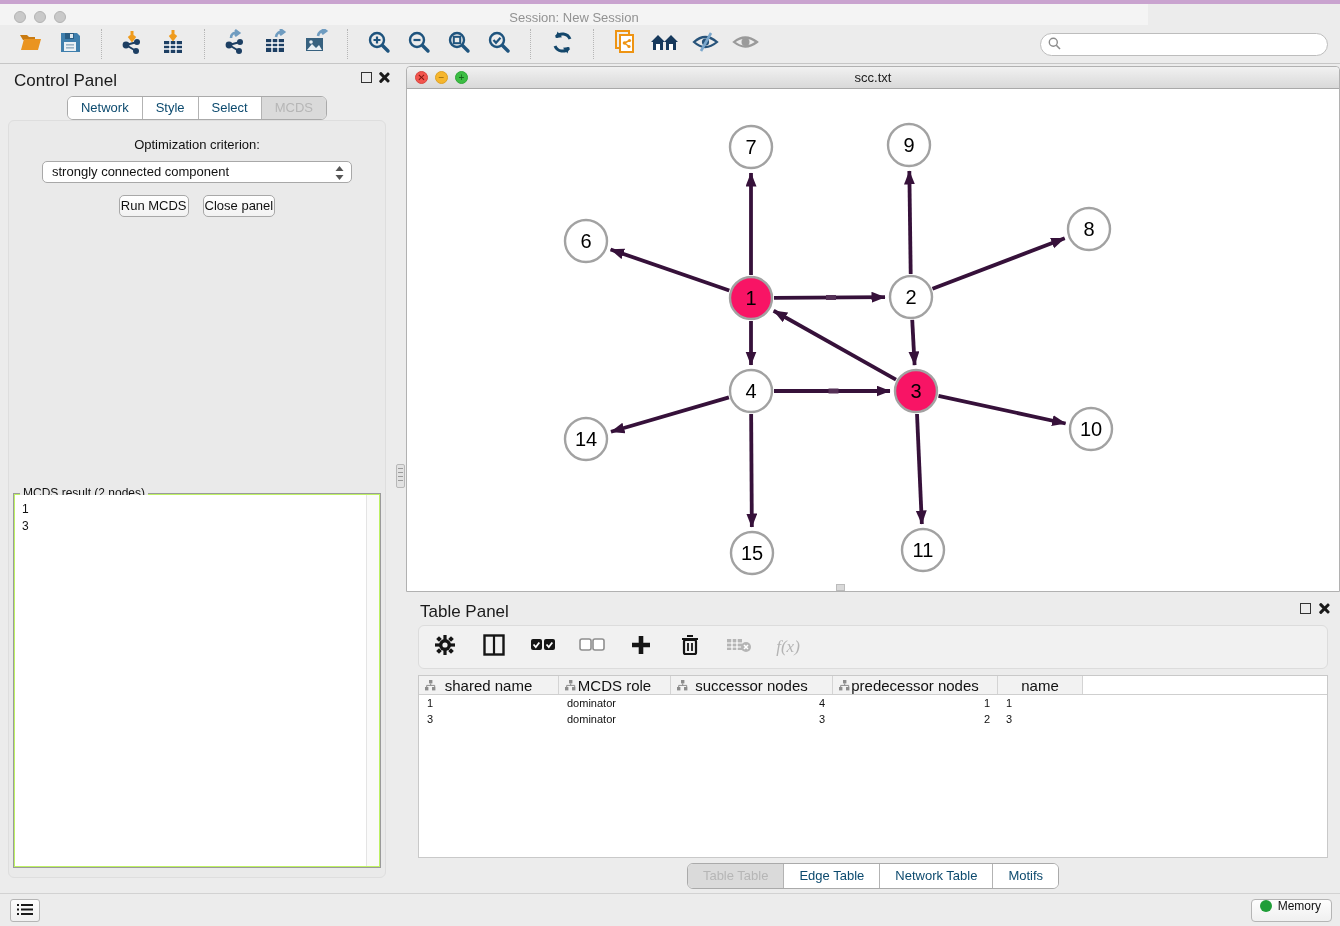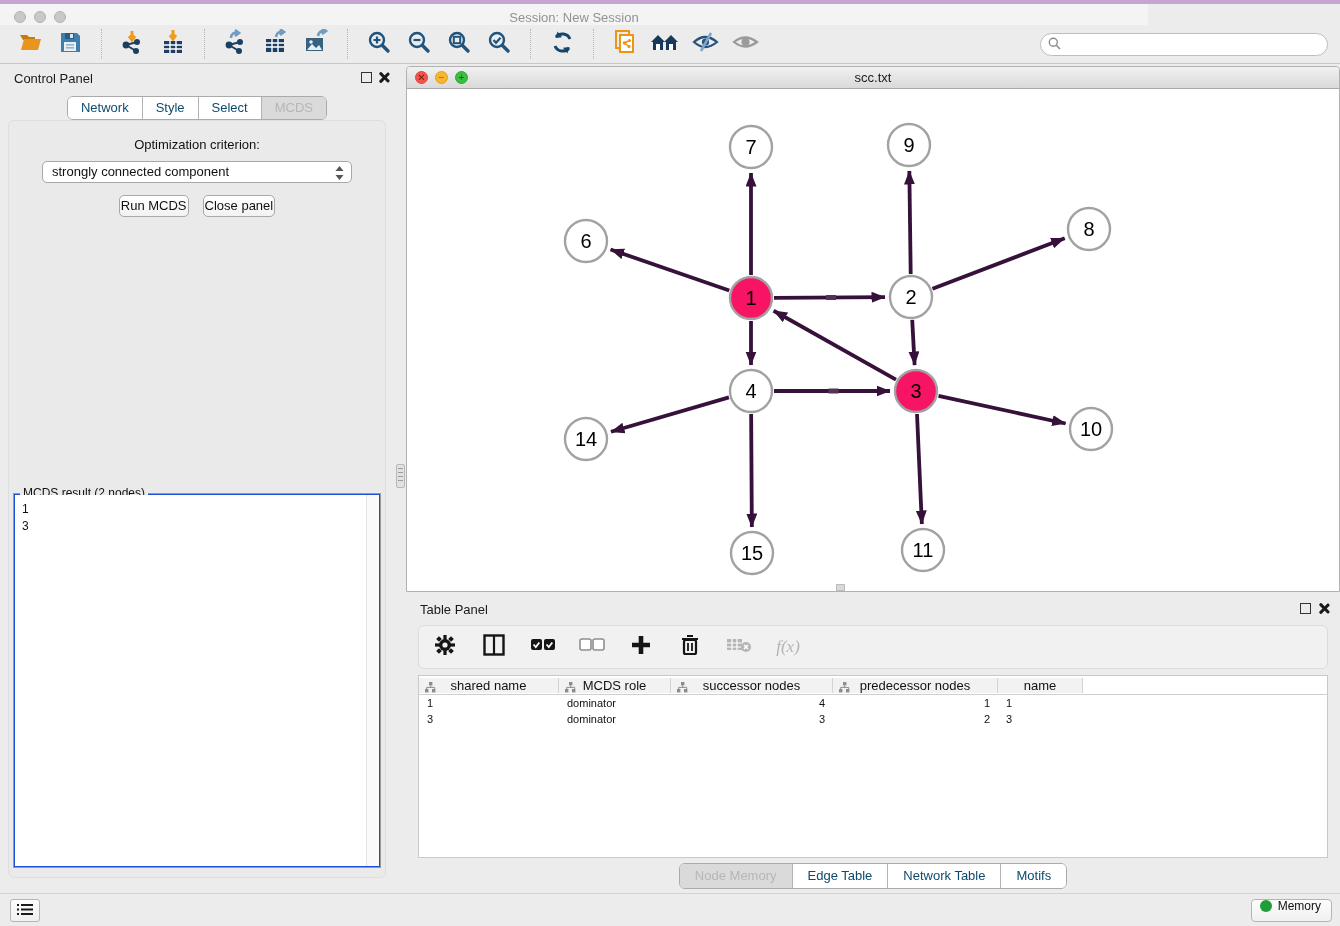--- a/index.html
+++ b/index.html
@@ -14,40 +14,40 @@
 
   .toolbar { position:absolute; left:0; top:25px; width:1340px; height:39px; border-bottom:1px solid #c6c6c6; display:flex; align-items:center; padding-left:10px; background:#ececec; }
   .tsep { width:1px; height:30px; border-left:1px dotted #b5b5b5; margin:0 11px; }
   .tbtn { width:28px; height:28px; display:flex; align-items:center; justify-content:center; margin:0 6px; }
   .searchbox { position:absolute; right:12px; top:33px; width:288px; height:23px; background:#fff; border:1px solid #bdbdbd; border-radius:12px; display:flex; align-items:center; padding-left:7px; }
   .searchbox input { border:none; outline:none; background:transparent; font-size:13px; width:250px; margin-left:5px; font-family:"Liberation Sans",sans-serif; }
 
   
   .control-panel { position:absolute; left:0; top:64px; width:394px; height:828px; }
   .panel-header { position:relative; height:28px; }
-  .panel-title { position:absolute; left:14px; top:7px; font-size:13px; color:#1a1a1a; }
+  .panel-title { position:absolute; left:14px; top:7px; font-size:17px; color:#1a1a1a; }
   .float-ic { position:absolute; top:8px; width:11px; height:11px; border:1.5px solid #333; }
   .close-ic { position:absolute; top:7px; width:13px; height:13px; }
   .close-ic:before, .close-ic:after { content:""; position:absolute; left:6px; top:0; width:2.5px; height:13px; background:#1a1a1a; border-radius:1px; }
   .close-ic:before { transform:rotate(45deg); } .close-ic:after { transform:rotate(-45deg); }
 
   .seg { display:inline-flex; border:1px solid #aaa; border-radius:6px; overflow:hidden; background:#fff; }
   .seg .item { padding:3px 13px; font-size:13px; background:#fff; color:#0c4a6e; border-left:1px solid #b3b3b3; cursor:default; line-height:16px; }
   .seg .item:first-child { border-left:none; }
   .seg .item.active { background:#dadada; color:#b6b6b6; }
   .cp-tabs { position:absolute; left:0; top:32px; width:100%; text-align:center; }
 
   .cp-content { position:absolute; left:8px; top:56px; width:378px; height:758px; background:#eaeaea; border:1px solid #dedede; border-radius:6px; }
   .opt-label { margin-top:16px; text-align:center; font-size:13px; }
   .mac-select { position:relative; margin:9px auto 0; width:310px; height:22px; background:#fff; border:1px solid #a8a8a8; border-radius:5px; font-size:13px; line-height:20px; padding-left:9px; }
   .stepper { position:absolute; right:6px; top:3px; }
   .btn-row { margin-top:12px; display:flex; justify-content:center; gap:14px; }
   .mac-btn { height:22px; padding:0 1px; font-size:13px; line-height:20px; background:linear-gradient(#ffffff,#f2f2f2); border:1px solid #a8a8a8; border-radius:5px; color:#111; }
 
-  .mcds-fieldset { position:absolute; left:4px; right:4px; top:372px; bottom:9px; border:1px solid #9a9a9a; background:#1d4ed8; }
+  .mcds-fieldset { position:absolute; left:4px; right:4px; top:372px; bottom:9px; border:1px solid #9a9a9a; background:#bef264; }
   .mcds-legend { position:absolute; left:6px; top:-8px; background:#eaeaea; padding:0 3px; font-size:12px; color:#111; }
   .mcds-body { position:absolute; inset:1px 14px 1px 1px; background:#fff; padding:6px 0 0 7px; font-size:12px; line-height:17px; }
   .mcds-scroll { position:absolute; top:1px; bottom:1px; right:1px; width:13px; background:#fafafa; border-left:1px solid #e4e4e4; }
 
   
   .net-window { position:absolute; left:406px; top:66px; width:934px; height:526px; background:#fff; border:1px solid #b1b1b1; border-radius:4px 4px 0 0; }
   .net-titlebar { position:relative; height:22px; background:linear-gradient(#f1f1f1,#d9d9d9); border-bottom:1px solid #a9a9a9; border-radius:4px 4px 0 0; }
   .net-title { position:absolute; width:100%; text-align:center; font-size:13px; line-height:21px; color:#1a1a1a; }
   .tl { position:absolute; top:4px; width:13px; height:13px; border-radius:50%; font-size:10px; line-height:12px; text-align:center; }
   .tl-red { left:8px; background:#f2554e; border:1px solid #d8453f; color:#7e1410; }
@@ -59,21 +59,21 @@
   .v-splitter i { display:block; width:5px; height:1px; background:#9b9b9b; margin:3px auto 0; }
   .h-splitter { position:absolute; left:836px; top:584px; width:9px; height:7px; background:#d9d9d9; border:1px solid #bcbcbc; }
 
   
   .table-panel { position:absolute; left:406px; top:595px; width:934px; height:297px; }
   .tp-toolbar { position:absolute; left:12px; top:30px; width:910px; height:44px; background:#f1f1f1; border:1px solid #dcdcdc; border-radius:6px; display:flex; align-items:center; padding-left:10px; gap:17px; }
   .tp-btn { width:32px; height:30px; display:flex; align-items:center; justify-content:center; }
   .fx { font-family:"Liberation Serif", serif; font-style:italic; font-size:17px; color:#b4b4b4; }
 
   .dtable { position:absolute; left:12px; top:80px; width:910px; height:183px; background:#fff; border:1px solid #c9c9c9; }
-  .dt-header { display:flex; height:19px; border-bottom:1px solid #cfcfcf; font-size:13px;align-items:center; }
+  .dt-header { display:flex; height:19px; border-bottom:1px solid #cfcfcf; font-size:15px; }
   .dt-hcell { position:relative; background:#f2f2f2; border-right:1px solid #d4d4d4; display:flex; align-items:center; justify-content:center; }
   .dt-hcell svg { position:absolute; left:6px; top:4px; }
   .dt-row { display:flex; height:16px; font-size:11px; align-items:center; }
   .dt-cell { padding:0 8px; overflow:hidden; white-space:nowrap; }
   .w0{width:140px;} .w1{width:112px;} .w2{width:162px;} .w3{width:165px;} .w4{width:85px;}
   .al{text-align:left;} .ar{text-align:right;}
 
   .tp-tabs { position:absolute; left:0; top:268px; width:100%; text-align:center; }
   .tp-tabs .seg .item { padding:4px 15px; }
 
@@ -488,21 +488,21 @@
       <span class="dt-cell w0 al">3</span>
       <span class="dt-cell w1 al">dominator</span>
       <span class="dt-cell w2 ar">3</span>
       <span class="dt-cell w3 ar">2</span>
       <span class="dt-cell w4 al">3</span>
     </div>
   </div>
 
   <div class="tp-tabs">
     <span class="seg">
-      <span class="item active">Node Memory</span>
+      <span class="item active">Table Table</span>
       <span class="item">Edge Table</span>
       <span class="item">Network Table</span>
       <span class="item">Motifs</span>
     </span>
   </div>
 </div>
 
 <div class="statusbar">
   <span class="list-btn">
       <span>

